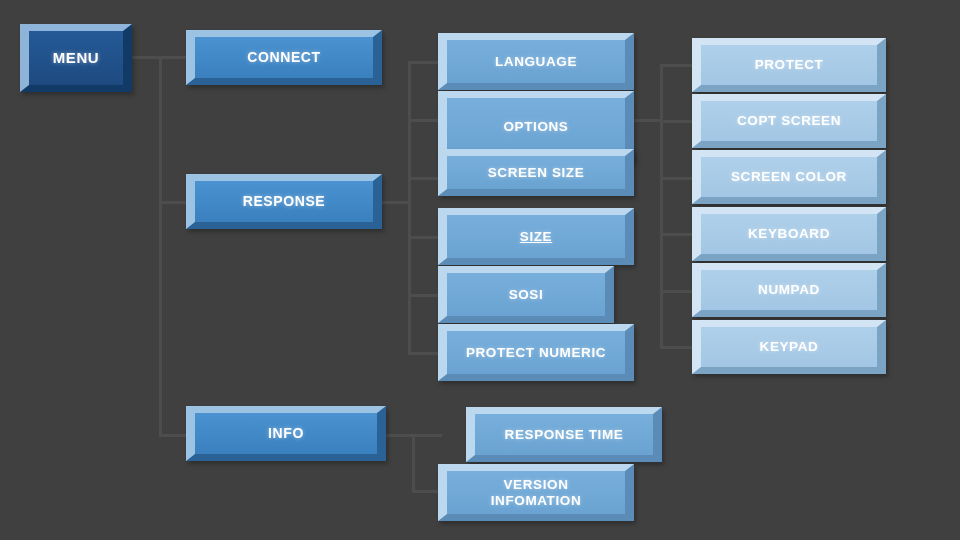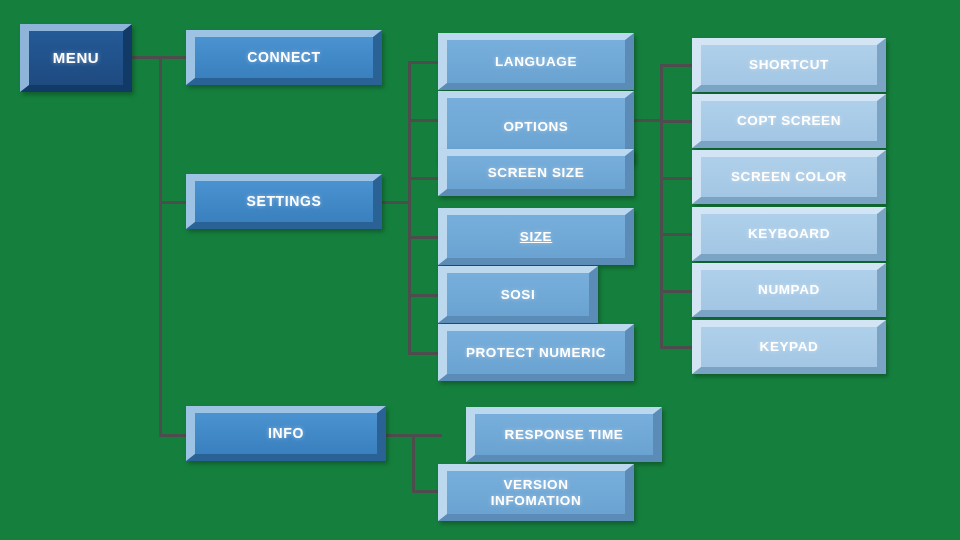--- a/index.html
+++ b/index.html
@@ -4,21 +4,21 @@
 <style>
   html, body {
     margin: 0;
     padding: 0;
     background: #ffffff;
   }
   #canvas {
     position: relative;
     width: 960px;
     height: 540px;
-    background: #15803d;
+    background: #404040;
     overflow: hidden;
     font-family: "Liberation Sans", sans-serif;
   }
 
   
   .line {
     position: absolute;
     background: #4d4d4d;
   }
   .line.h { height: 3px; }
@@ -139,21 +139,21 @@
 
   <div class="node lvl1" style="left:20px; top:24px; width:112px; height:68px;">
     <span class="label">MENU</span>
   </div>
 
   <div class="node lvl2" style="left:186px; top:30px; width:196px; height:55px;">
     <span class="label">CONNECT</span>
   </div>
 
   <div class="node lvl2" style="left:186px; top:174px; width:196px; height:55px;">
-    <span class="label">SETTINGS</span>
+    <span class="label">RESPONSE</span>
   </div>
 
   <div class="node lvl2" style="left:186px; top:406px; width:200px; height:55px;">
     <span class="label">INFO</span>
   </div>
 
   <div class="node lvl3" style="left:438px; top:33px; width:196px; height:57px;">
     <span class="label">LANGUAGE</span>
   </div>
 
@@ -162,30 +162,30 @@
   </div>
 
   <div class="node lvl3" style="left:438px; top:149px; width:196px; height:47px;">
     <span class="label">SCREEN SIZE</span>
   </div>
 
   <div class="node lvl3" style="left:438px; top:208px; width:196px; height:57px;text-decoration:underline;">
     <span class="label">SIZE</span>
   </div>
 
-  <div class="node lvl3" style="left:438px; top:266px; width:160px; height:57px;">
+  <div class="node lvl3" style="left:438px; top:266px; width:176px; height:57px;">
     <span class="label">SOSI</span>
   </div>
 
   <div class="node lvl3" style="left:438px; top:324px; width:196px; height:57px;">
     <span class="label">PROTECT NUMERIC</span>
   </div>
 
   <div class="node lvl4" style="left:692px; top:38px; width:194px; height:54px;">
-    <span class="label">SHORTCUT</span>
+    <span class="label">PROTECT</span>
   </div>
 
   <div class="node lvl4" style="left:692px; top:94px; width:194px; height:54px;">
     <span class="label">COPT SCREEN</span>
   </div>
 
   <div class="node lvl4" style="left:692px; top:150px; width:194px; height:54px;">
     <span class="label">SCREEN COLOR</span>
   </div>
 

